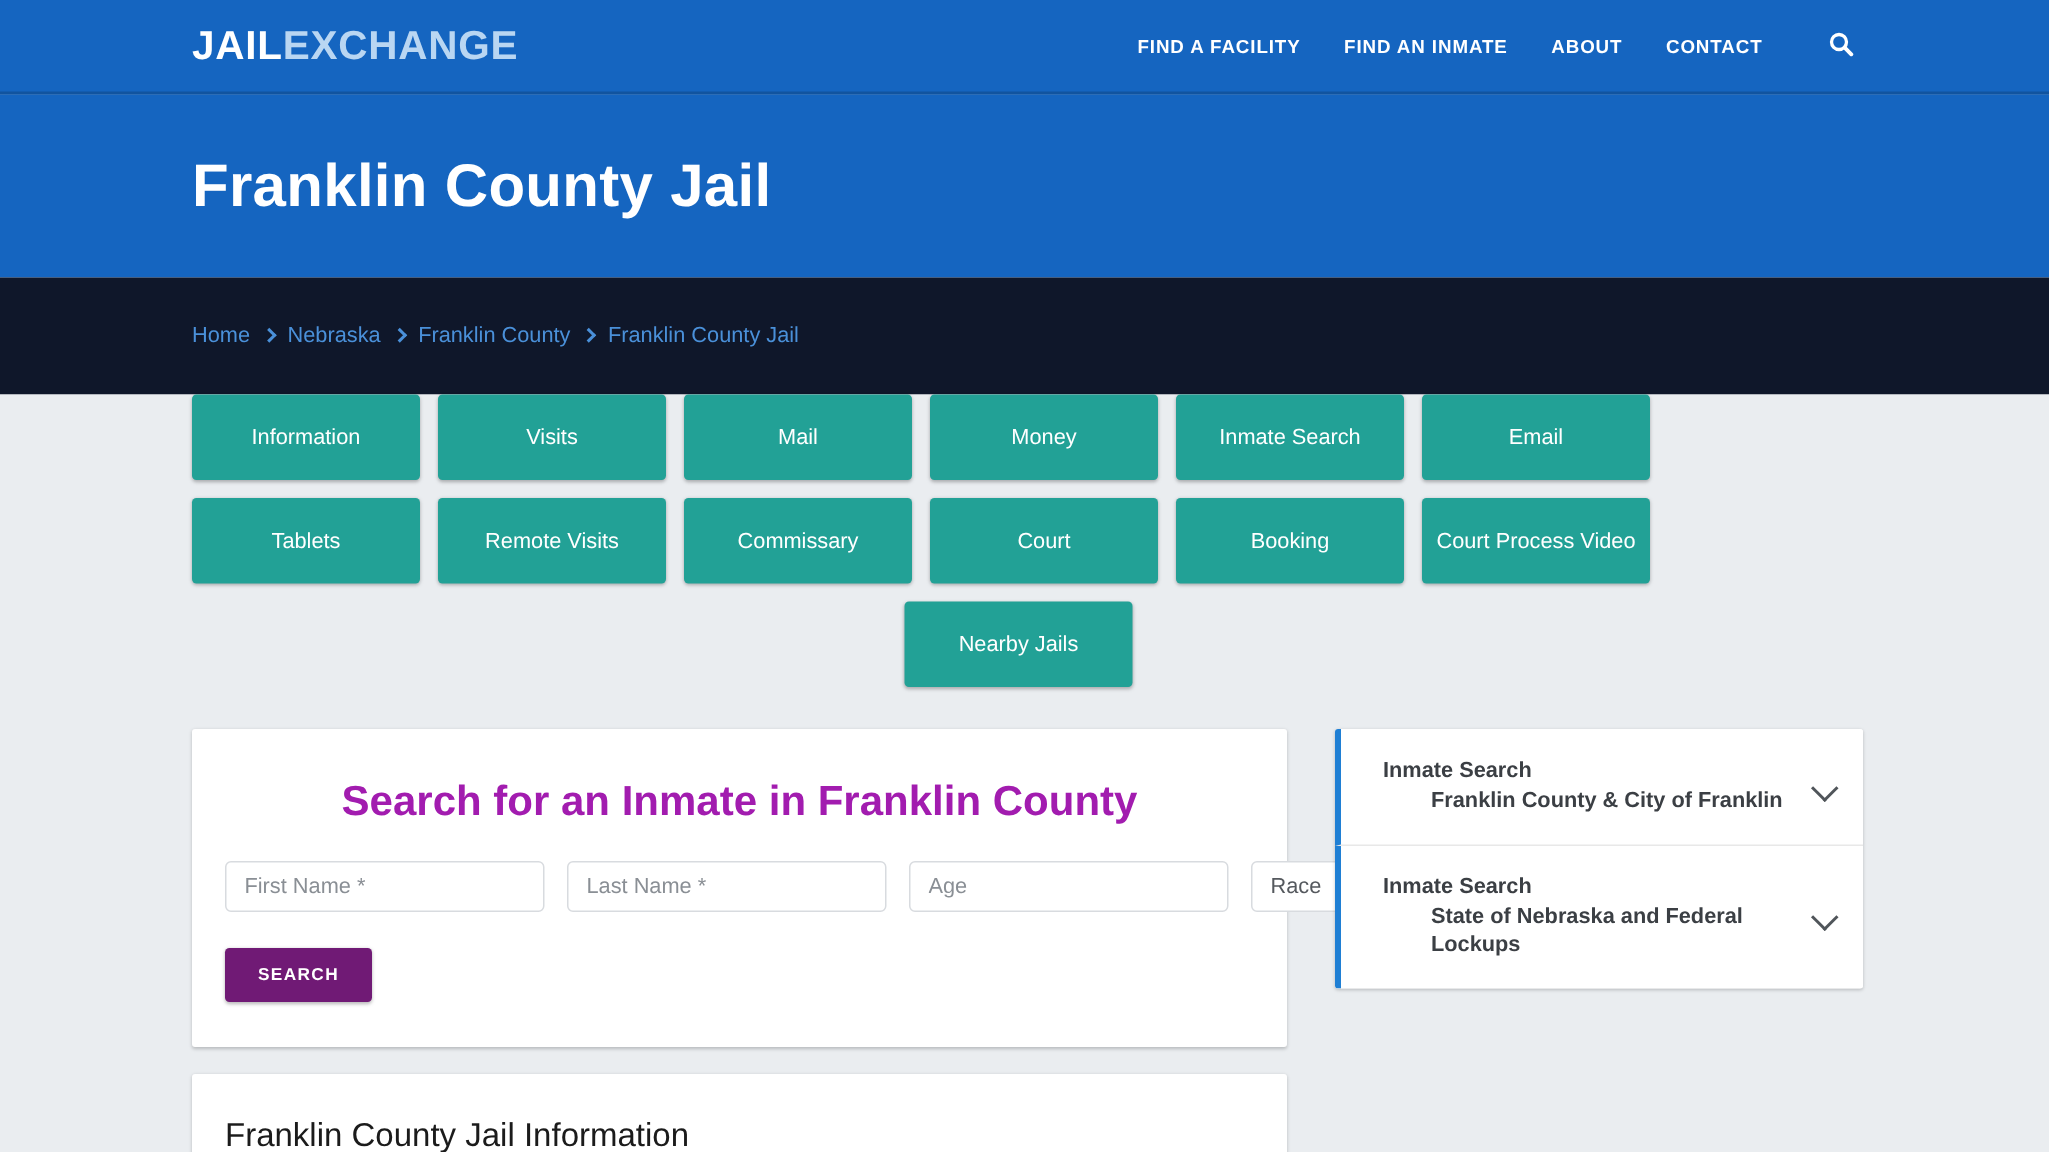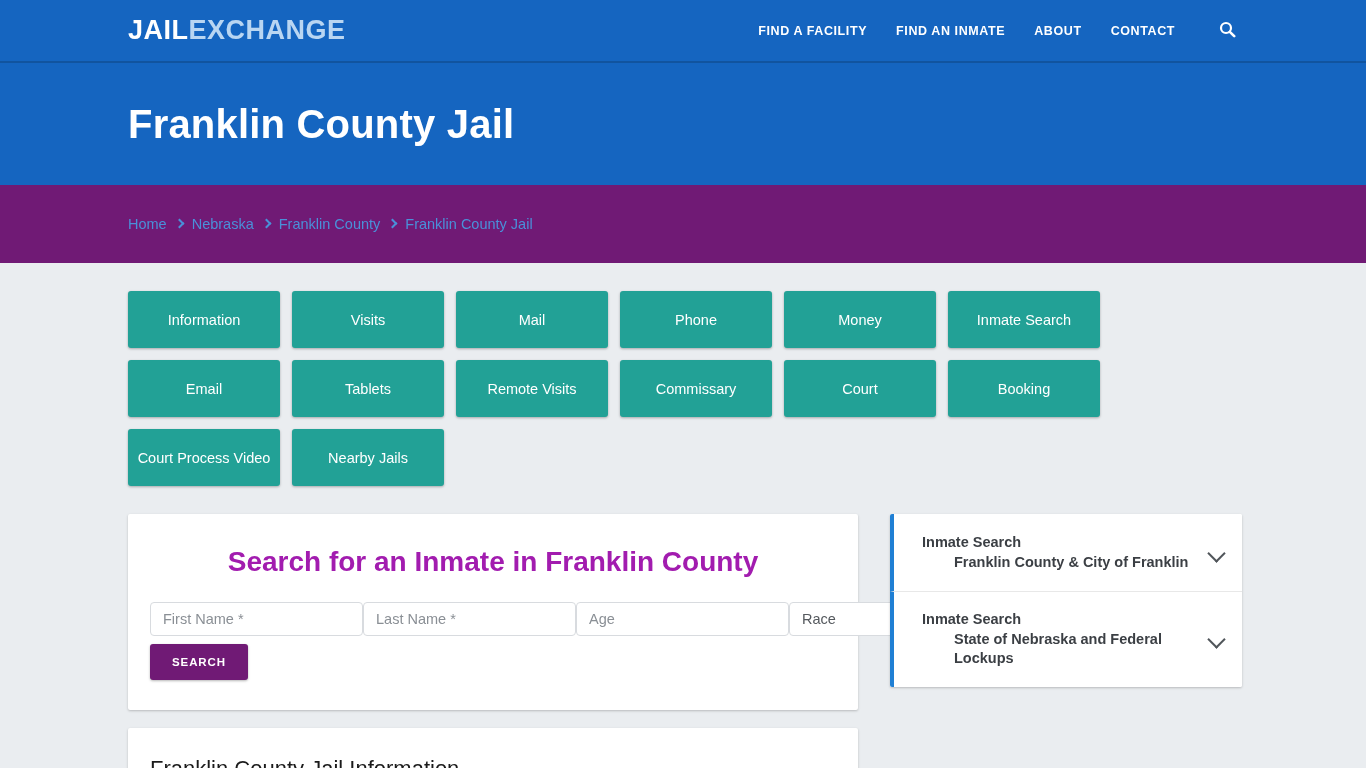--- a/index.html
+++ b/index.html
@@ -70,21 +70,21 @@
     font-size: 40px;
     font-weight: bold;
     letter-spacing: 0.2px;
     line-height: 1.1;
     margin: 0;
   }
 
   
   .breadcrumb-bar {
     height: 78px;
-    background: #701a75;
+    background: #0f172a;
     display: flex;
     align-items: center;
     padding: 0 128px;
   }
   .breadcrumb {
     display: flex;
     align-items: center;
     gap: 9px;
     font-size: 14.5px;
   }
@@ -105,21 +105,20 @@
   }
 
   
   .content {
     background: #eaedf0;
     padding: 0 128px;
   }
 
   
   .btn-grid {
-    padding-top: 28px;
     display: flex;
     flex-wrap: wrap;
     gap: 12px;
     width: 1098px;
   }
   .tile {
     flex: 0 0 152px;
     height: 57px;
     background: #22a196;
     color: #ffffff;
@@ -129,21 +128,21 @@
     font-size: 14.5px;
     display: flex;
     align-items: center;
     justify-content: center;
     cursor: pointer;
     box-shadow: 0 1px 3px rgba(0,0,0,0.18), 0 1px 2px rgba(0,0,0,0.12);
     text-align: center;
     padding: 0 2px;
     white-space: nowrap;
   }
-  .tile.row3 { }
+  .tile.row3 { margin-left: 475px; }
 
   
   .columns {
     display: flex;
     gap: 32px;
     padding-top: 28px;
     align-items: flex-start;
   }
   .col-main { width: 730px; flex: 0 0 730px; }
   .col-side { width: 352px; flex: 0 0 352px; }
@@ -158,21 +157,22 @@
   .search-card { padding: 24px 22px 30px 22px; }
   .search-heading {
     text-align: center;
     font-size: 28px;
     font-weight: bold;
     color: #a21caf;
     margin: 8px 0 24px 0;
   }
   .search-row {
     display: flex;
-    margin-bottom: 8px;
+    gap: 15px;
+    margin-bottom: 24px;
   }
   .field {
     height: 34px;
     border: 1px solid #d8dbdf;
     border-radius: 4px;
     background: #ffffff;
     font-family: "Liberation Sans", sans-serif;
     font-size: 14.5px;
     color: #55595e;
     padding: 0 12px;
@@ -297,21 +297,20 @@
     <a class="crumb current">Franklin County Jail</a>
   </nav>
 </div>
 
 <div class="content">
 
   <div class="btn-grid">
     <button class="tile">Information</button>
     <button class="tile">Visits</button>
     <button class="tile">Mail</button>
-    <button class="tile">Phone</button>
     <button class="tile">Money</button>
     <button class="tile">Inmate Search</button>
     <button class="tile">Email</button>
     <button class="tile">Tablets</button>
     <button class="tile">Remote Visits</button>
     <button class="tile">Commissary</button>
     <button class="tile">Court</button>
     <button class="tile">Booking</button>
     <button class="tile">Court Process Video</button>
     <button class="tile row3">Nearby Jails</button>

